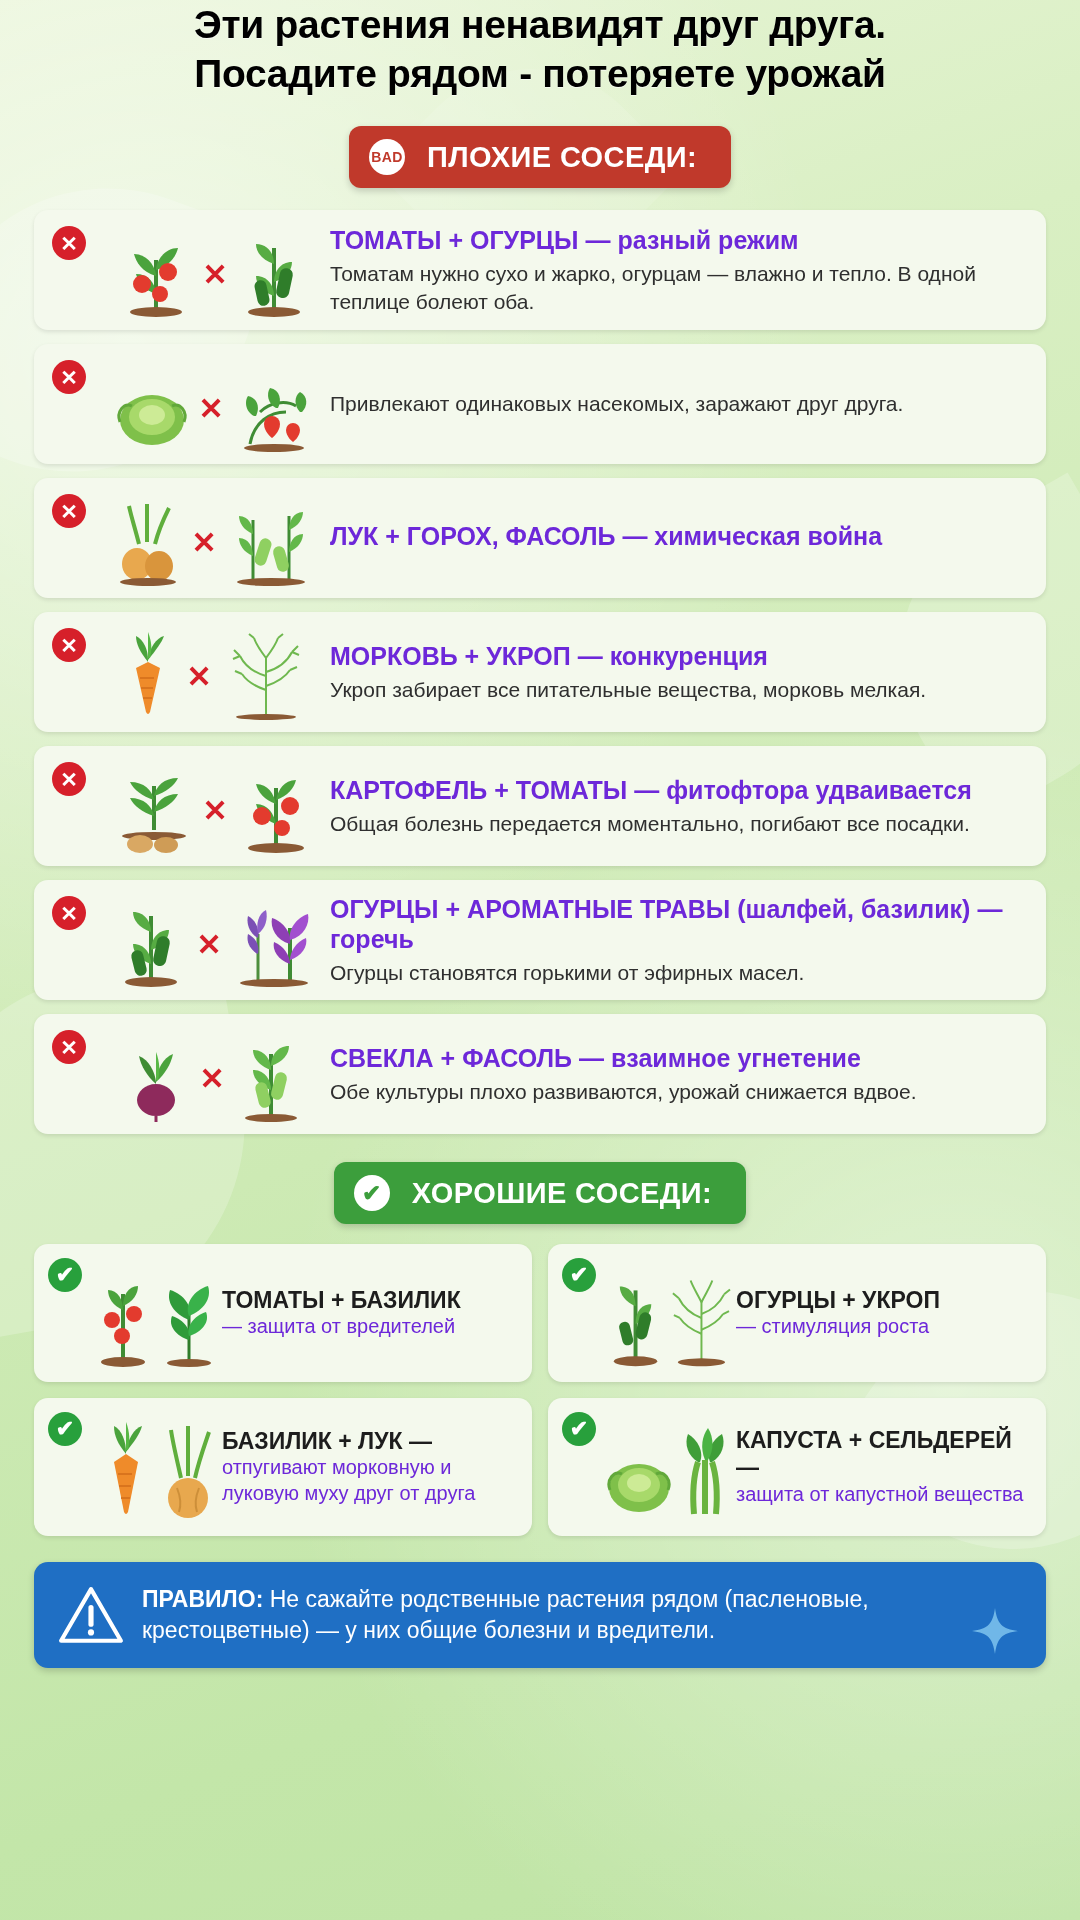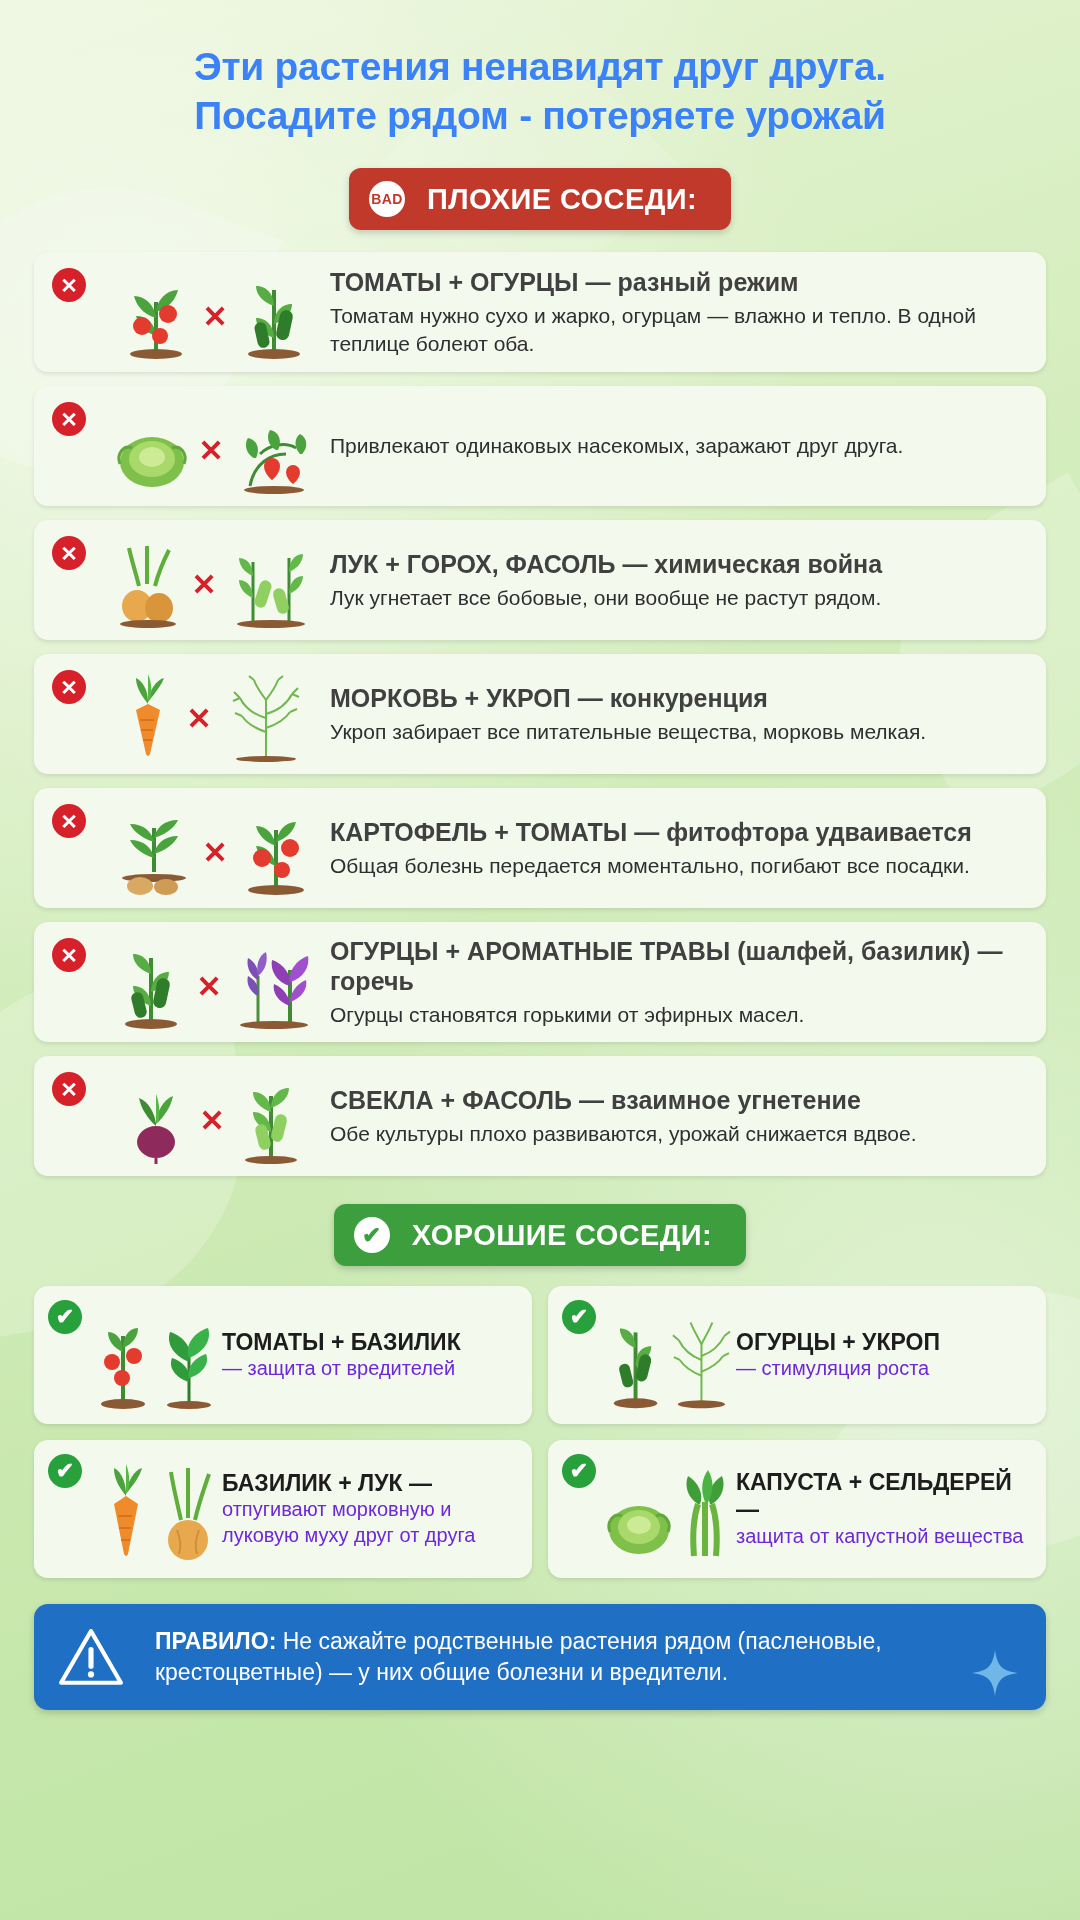--- a/index.html
+++ b/index.html
@@ -26,22 +26,21 @@
   .bg-leaf.l2 { width: 260px; height: 260px; right: -70px; top: 520px; transform: rotate(-30deg); }
   .bg-leaf.l3 { width: 340px; height: 340px; left: -90px; top: 980px; transform: rotate(-10deg); }
   .bg-leaf.l4 { width: 280px; height: 280px; right: -80px; top: 1280px; transform: rotate(35deg); }
   .bg-leaf.l5 { width: 220px; height: 220px; left: 420px; top: 60px; transform: rotate(45deg); opacity: .5; }
 
   .page { position: relative; z-index: 2; padding: 0 34px; }
 
   
   .title {
     text-align: center;
-    padding-top: 42px;
-    color: #3b82f6;
+    color: #000000;
     font-weight: bold;
     font-size: 39px;
     line-height: 1.26;
     letter-spacing: -0.3px;
     text-shadow: 0 1px 0 rgba(255,255,255,0.6);
   }
   .title .l2 { display: block; }
 
   
   .banner-wrap { display: flex; justify-content: center; margin-top: 28px; }
@@ -96,21 +95,21 @@
     height: 96px;
     display: flex;
     align-items: flex-end;
     justify-content: center;
     gap: 6px;
   }
   .row .txt { padding-left: 10px; }
   .row h3 {
     font-size: 25px;
     font-weight: bold;
-    color: #404040;
+    color: #6d28d9;
     line-height: 1.2;
     margin-bottom: 5px;
   }
   .row p {
     font-size: 21px;
     color: #2f2f2f;
     line-height: 1.32;
   }
 
   
@@ -144,21 +143,21 @@
   .gcard p { font-size: 20px; color: #6d28d9; line-height: 1.28; }
 
   
   .rule {
     margin: 26px 0 30px;
     background: #1f6fc4;
     border-radius: 14px;
     padding: 22px 26px 22px 24px;
     display: flex;
     align-items: center;
-    gap: 31px;
+    gap: 18px;
     color: #fff;
     position: relative;
     box-shadow: 0 3px 7px rgba(0,0,0,0.18);
     overflow: hidden;
   }
   .rule .warn { width: 66px; min-width: 66px; }
   .rule .rtext { font-size: 23px; line-height: 1.35; }
   .rule .rtext b { font-weight: bold; }
   .sparkle {
     position: absolute; right: 28px; bottom: 14px;
@@ -267,21 +266,20 @@
           <path d="M66 36 C76 32 80 24 80 18 C70 18 66 28 66 36Z" fill="#63b84a"></path>
           <path d="M30 62 C20 58 16 50 16 44 C26 44 30 54 30 62Z" fill="#63b84a"></path>
           <path d="M66 58 C76 54 80 46 80 40 C70 40 66 50 66 58Z" fill="#63b84a"></path>
           <rect x="34" y="44" width="12" height="28" rx="6" fill="#8fd061" transform="rotate(18 40 58)"></rect>
           <rect x="52" y="52" width="12" height="26" rx="6" fill="#8fd061" transform="rotate(-16 58 65)"></rect>
           <ellipse cx="48" cy="88" rx="34" ry="4" fill="#8a5a35"></ellipse>
         </svg>
       </div>
       <div class="txt">
         <h3>ЛУК + ГОРОХ, ФАСОЛЬ — химическая война</h3>
-        <p>Лук угнетает все бобовые, они вообще не растут рядом.</p>
       </div>
     </div>
 
     <div class="row">
       <div class="mark">✕</div>
       <div class="art">
         <svg width="64" height="92" viewBox="0 0 64 92">
           <path d="M32 34 C24 24 20 16 20 8 C28 12 32 22 32 32Z" fill="#4aa33c"></path>
           <path d="M32 32 C40 22 46 14 48 8 C40 10 34 20 32 30Z" fill="#4aa33c"></path>
           <path d="M32 30 C32 20 32 12 32 4 C36 14 36 22 34 30Z" fill="#57b845"></path>

